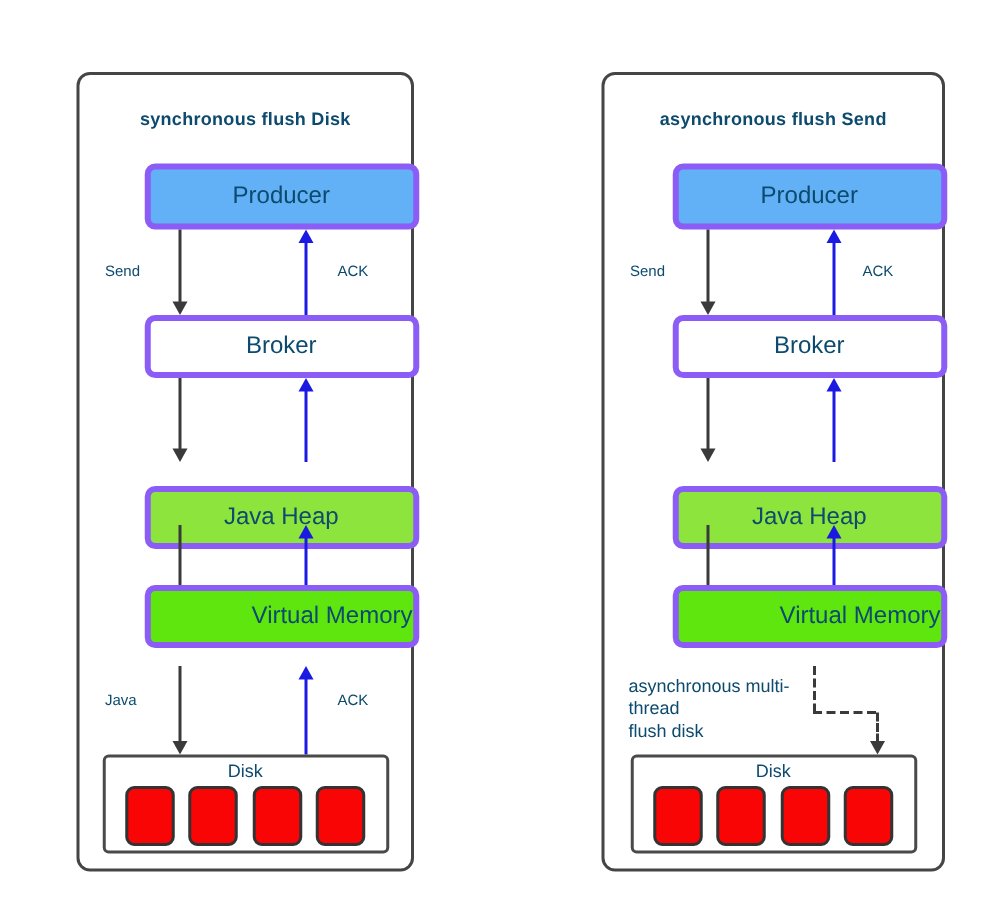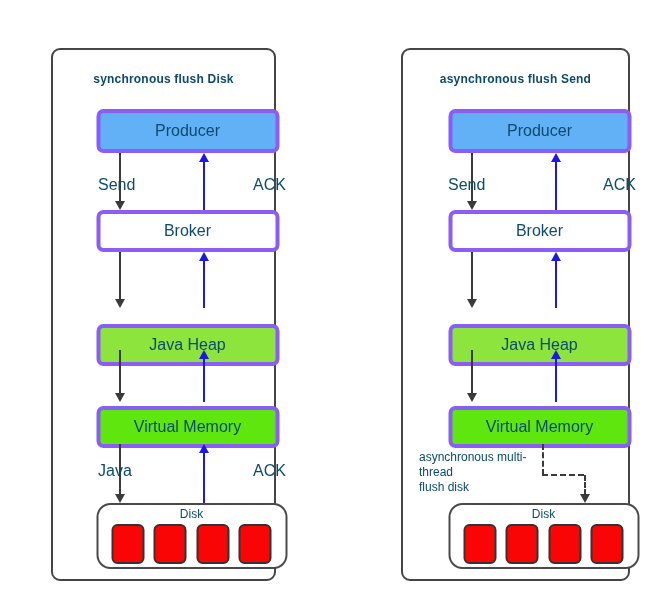--- a/index.html
+++ b/index.html
@@ -19,25 +19,25 @@
   }
   .node {
     position:absolute; left:50%; transform:translateX(-50%);
     width:183px; height:42px; box-sizing:border-box;
     border:4px solid #8b5cf6; border-radius:7px;
     display:flex; align-items:center; justify-content:center; font-size:16px;margin-left:24px;
   }
   .producer  { top:59px; height:44px; background:#62B0F5; }
   .broker    { top:160px; background:#ffffff; }
   .java-heap { top:274px; background:#8CE43C; }
-  .vmem      { top:356px; background:#5FE60F; }
+  .vmem      { top:340px; background:#5FE60F;justify-content:flex-end; }
   .disk {
     position:absolute; left:50%; transform:translateX(-50%);
     top:453px; width:191px; height:66px; box-sizing:border-box;
-    background:#ffffff; border:2px solid #4a4a4a; border-radius:14px;margin-left:28px;
+    background:#ffffff; border:2px solid #4a4a4a; border-radius:4px;
   }
   .disk-label { text-align:center; font-size:12px; line-height:15px; margin-top:2px; }
   .chips { display:flex; justify-content:space-evenly; margin-top:2px; padding:0 4px; }
   .chip {
     width:33px; height:40px; box-sizing:border-box;
     background:#FA0505; border:2px solid #333333; border-radius:6px;
   }
   
   .arrow { position:absolute; width:10px; }
   .arrow .line { position:absolute; left:4px; width:2px; }
@@ -51,21 +51,21 @@
   }
   .a-down .head { bottom:0; border-top:9px solid #3a3a3a; }
   .a-up   .head { top:0; border-bottom:9px solid #1a1ae3; }
   .black { left:calc(50% - 49px); }
   .blue  { left:calc(50% + 35px); }
   .r1 { top:103px; height:57px; }
   .r2 { top:202px; height:56px; }
   .r3 { top:300px; height:52px; }
   .r4 { top:394px; height:59px; }
   
-  .lbl { position:absolute; font-size:16px;margin-left:28px; }
+  .lbl { position:absolute; font-size:10px; }
   .send  { left:17px;  top:126px; }
   .ack1  { left:172px; top:126px; }
   .flush { left:17px;  top:412px; }
   .ack2  { left:172px; top:412px; }
   .async-lbl {
     position:absolute; left:16px; top:400px; width:132px;
     font-size:12px; line-height:1.25; text-align:left; white-space:pre-line;
   }
   
   .dash-v1 { position:absolute; left:calc(50% + 26px); top:394px; height:31px; border-left:2px dashed #3a3a3a; }

